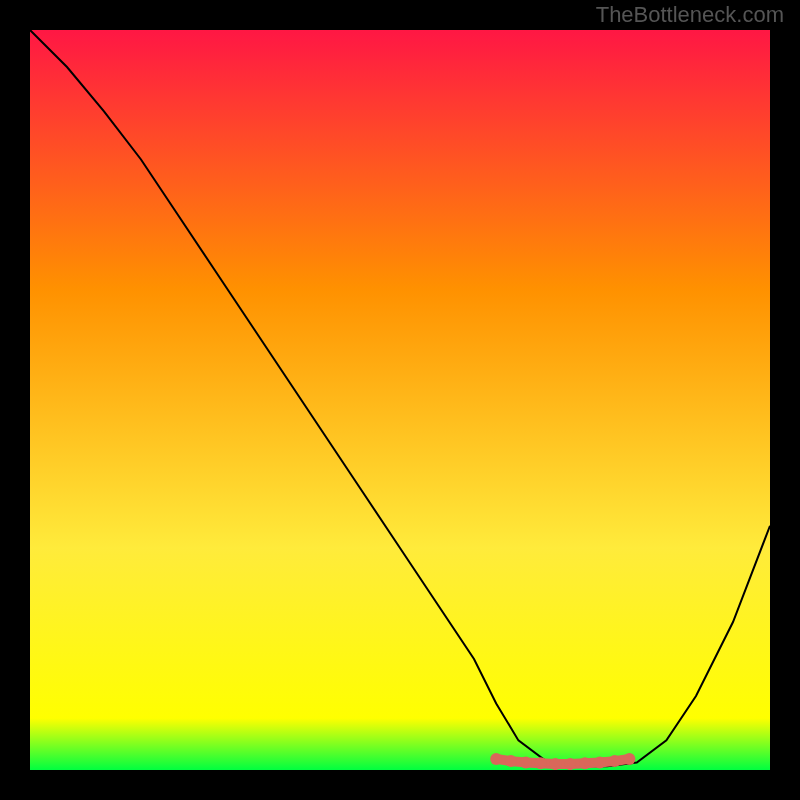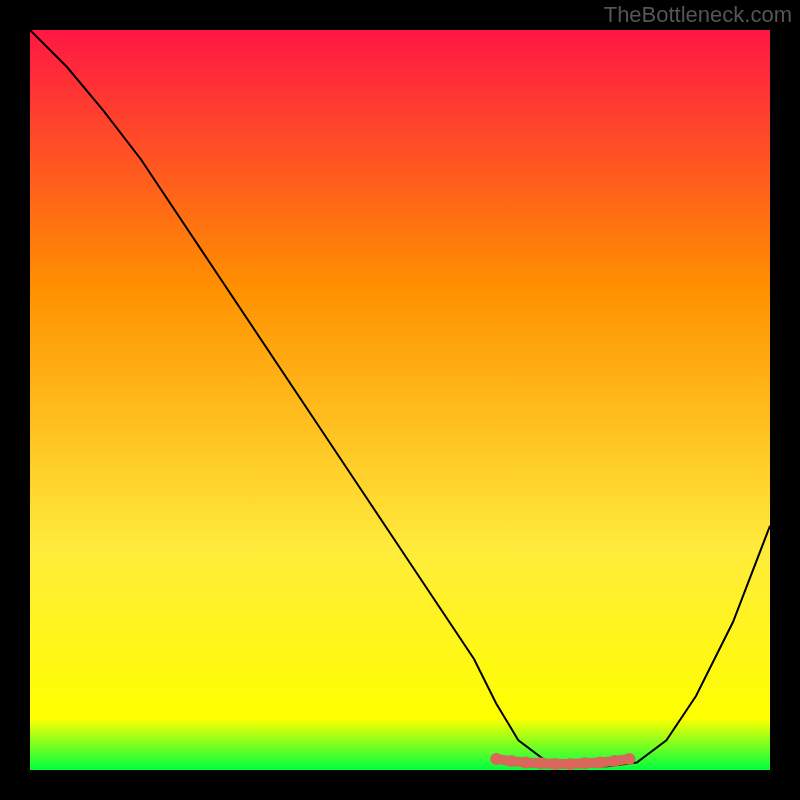--- a/index.html
+++ b/index.html
@@ -8,21 +8,21 @@
     width: 800px;
     height: 800px;
     background: #000;
     font-family: Arial, Helvetica, sans-serif;
     position: relative;
     overflow: hidden;
   }
   .watermark {
     position: absolute;
     top: 2px;
-    right: 8px;
+    right: 16px;
     color: #555;
     font-size: 22px;
     font-weight: 500;
     z-index: 10;
   }
   .plot-wrapper {
     position: absolute;
     left: 30px;
     top: 30px;
     width: 740px;

